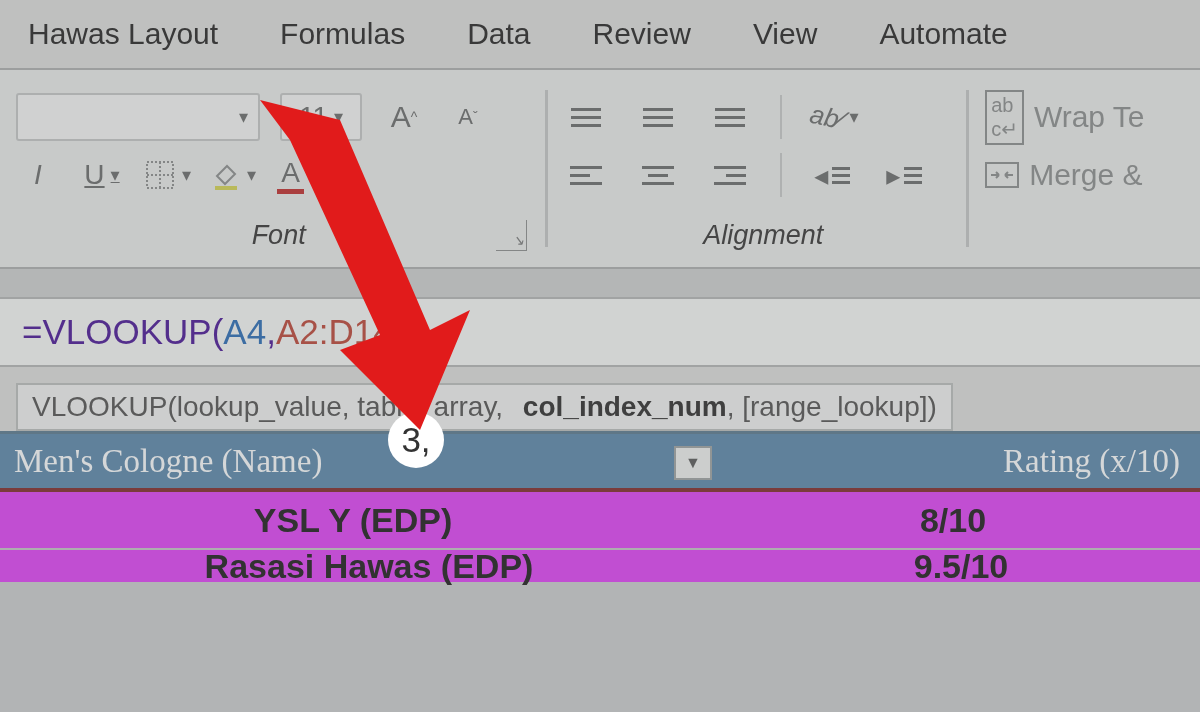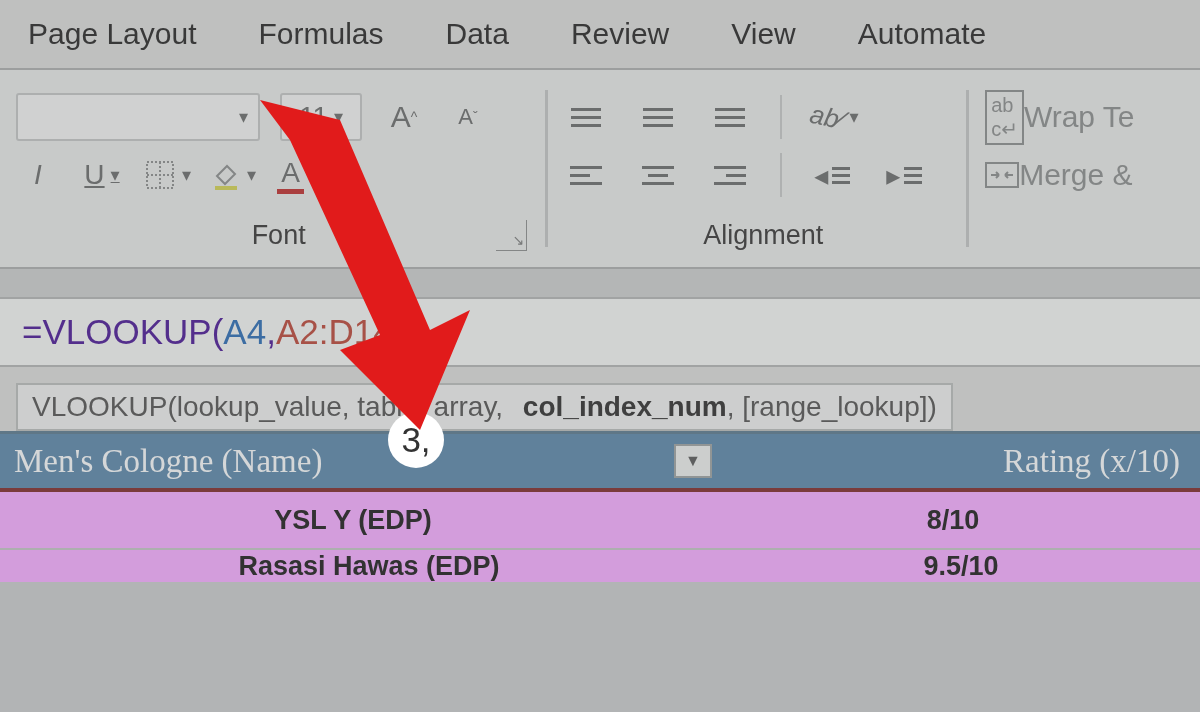--- a/index.html
+++ b/index.html
@@ -79,20 +79,21 @@
   .a-sm  { font-size: 22px; }
   .sup   { font-size: 14px; vertical-align: super; }
   .label-row {
     display: flex;
     align-items: center;
     justify-content: center;
     font-size: 27px;
     color: #3a3a3a;
     padding: 16px 0 6px 12px;
     position: relative;
+    font-style: italic;
   }
   .launcher {
     position: absolute;
     right: 18px;
     bottom: 6px;
     width: 26px;
     height: 26px;
     border: 1.6px solid #8b8e8e;
     border-top: none;
     border-left: none;
@@ -132,20 +133,21 @@
   }
   .indent .stk span { display:block; width:18px; height:3px; background:#6b6d6d; }
   .vsep {
     width: 2px;
     height: 44px;
     background: #c2c5c5;
   }
   .wrap-ico, .merge-ico {
     display: inline-flex;
     align-items: center;
+    gap: 10px;
     color: #8a8d8d;
     font-size: 30px;
   }
   
   .gap {
     height: 28px;
     background: #c8cbcb;
   }
   .formula-bar {
     display: flex;
@@ -185,43 +187,43 @@
   .hdr {
     display: flex;
     align-items: center;
     height: 54px;
     background: #5d87a8;
     color: #f2f5f7;
     font-family: Georgia, "Times New Roman", serif;
     font-size: 33px;
     border-bottom: 4px solid #7e2d2d;
   }
-  .hdr .c1 { flex: 0 0 706px; padding-left: 14px; display:flex; align-items:center; }
+  .hdr .c1 { flex: 0 0 706px; padding-left: 14px; display:flex; align-items:flex-end; }
   .hdr .c2 { flex: 1; text-align: right; padding-right: 20px; }
   .filter {
     width: 34px;
     height: 30px;
     background: #e7e9e8;
     border: 2px solid #9ca0a0;
     display: flex;
     align-items: center;
     justify-content: center;
     color: #5a5c5c;
     font-size: 16px;
     margin-left: auto;
     margin-right: 8px;
   }
   .trow {
     display: flex;
     align-items: center;
     height: 56px;
-    background: #f0abfc;
+    background: #d946ef;
     border-bottom: 2px solid #bfc2c2;
     font-weight: 700;
-    font-size: 27px;
+    font-size: 34px;
     color: #222;
   }
   .trow .c1 { flex: 0 0 706px; text-align: center; }
   .trow .c2 { flex: 1; text-align: center; }
   .trow.partial { height: 32px; border-bottom: none; padding-left: 16px; }
   
   .arrow {
     position: absolute;
     left: 230px;
     top: 100px;
@@ -242,21 +244,21 @@
     justify-content: center;
     font-size: 35px;
     color: #333;
     pointer-events: none;
   }
 </style>
 </head>
 <body>
 
 <div class="tabs">
-  <div class="tab">Page Layout</div>
+  <div class="tab">Hawas Layout</div>
   <div class="tab">Formulas</div>
   <div class="tab">Data</div>
   <div class="tab">Review</div>
   <div class="tab">View</div>
   <div class="tab">Automate</div>
 </div>
 
 <div class="ribbon">
 
   <div class="group font">

